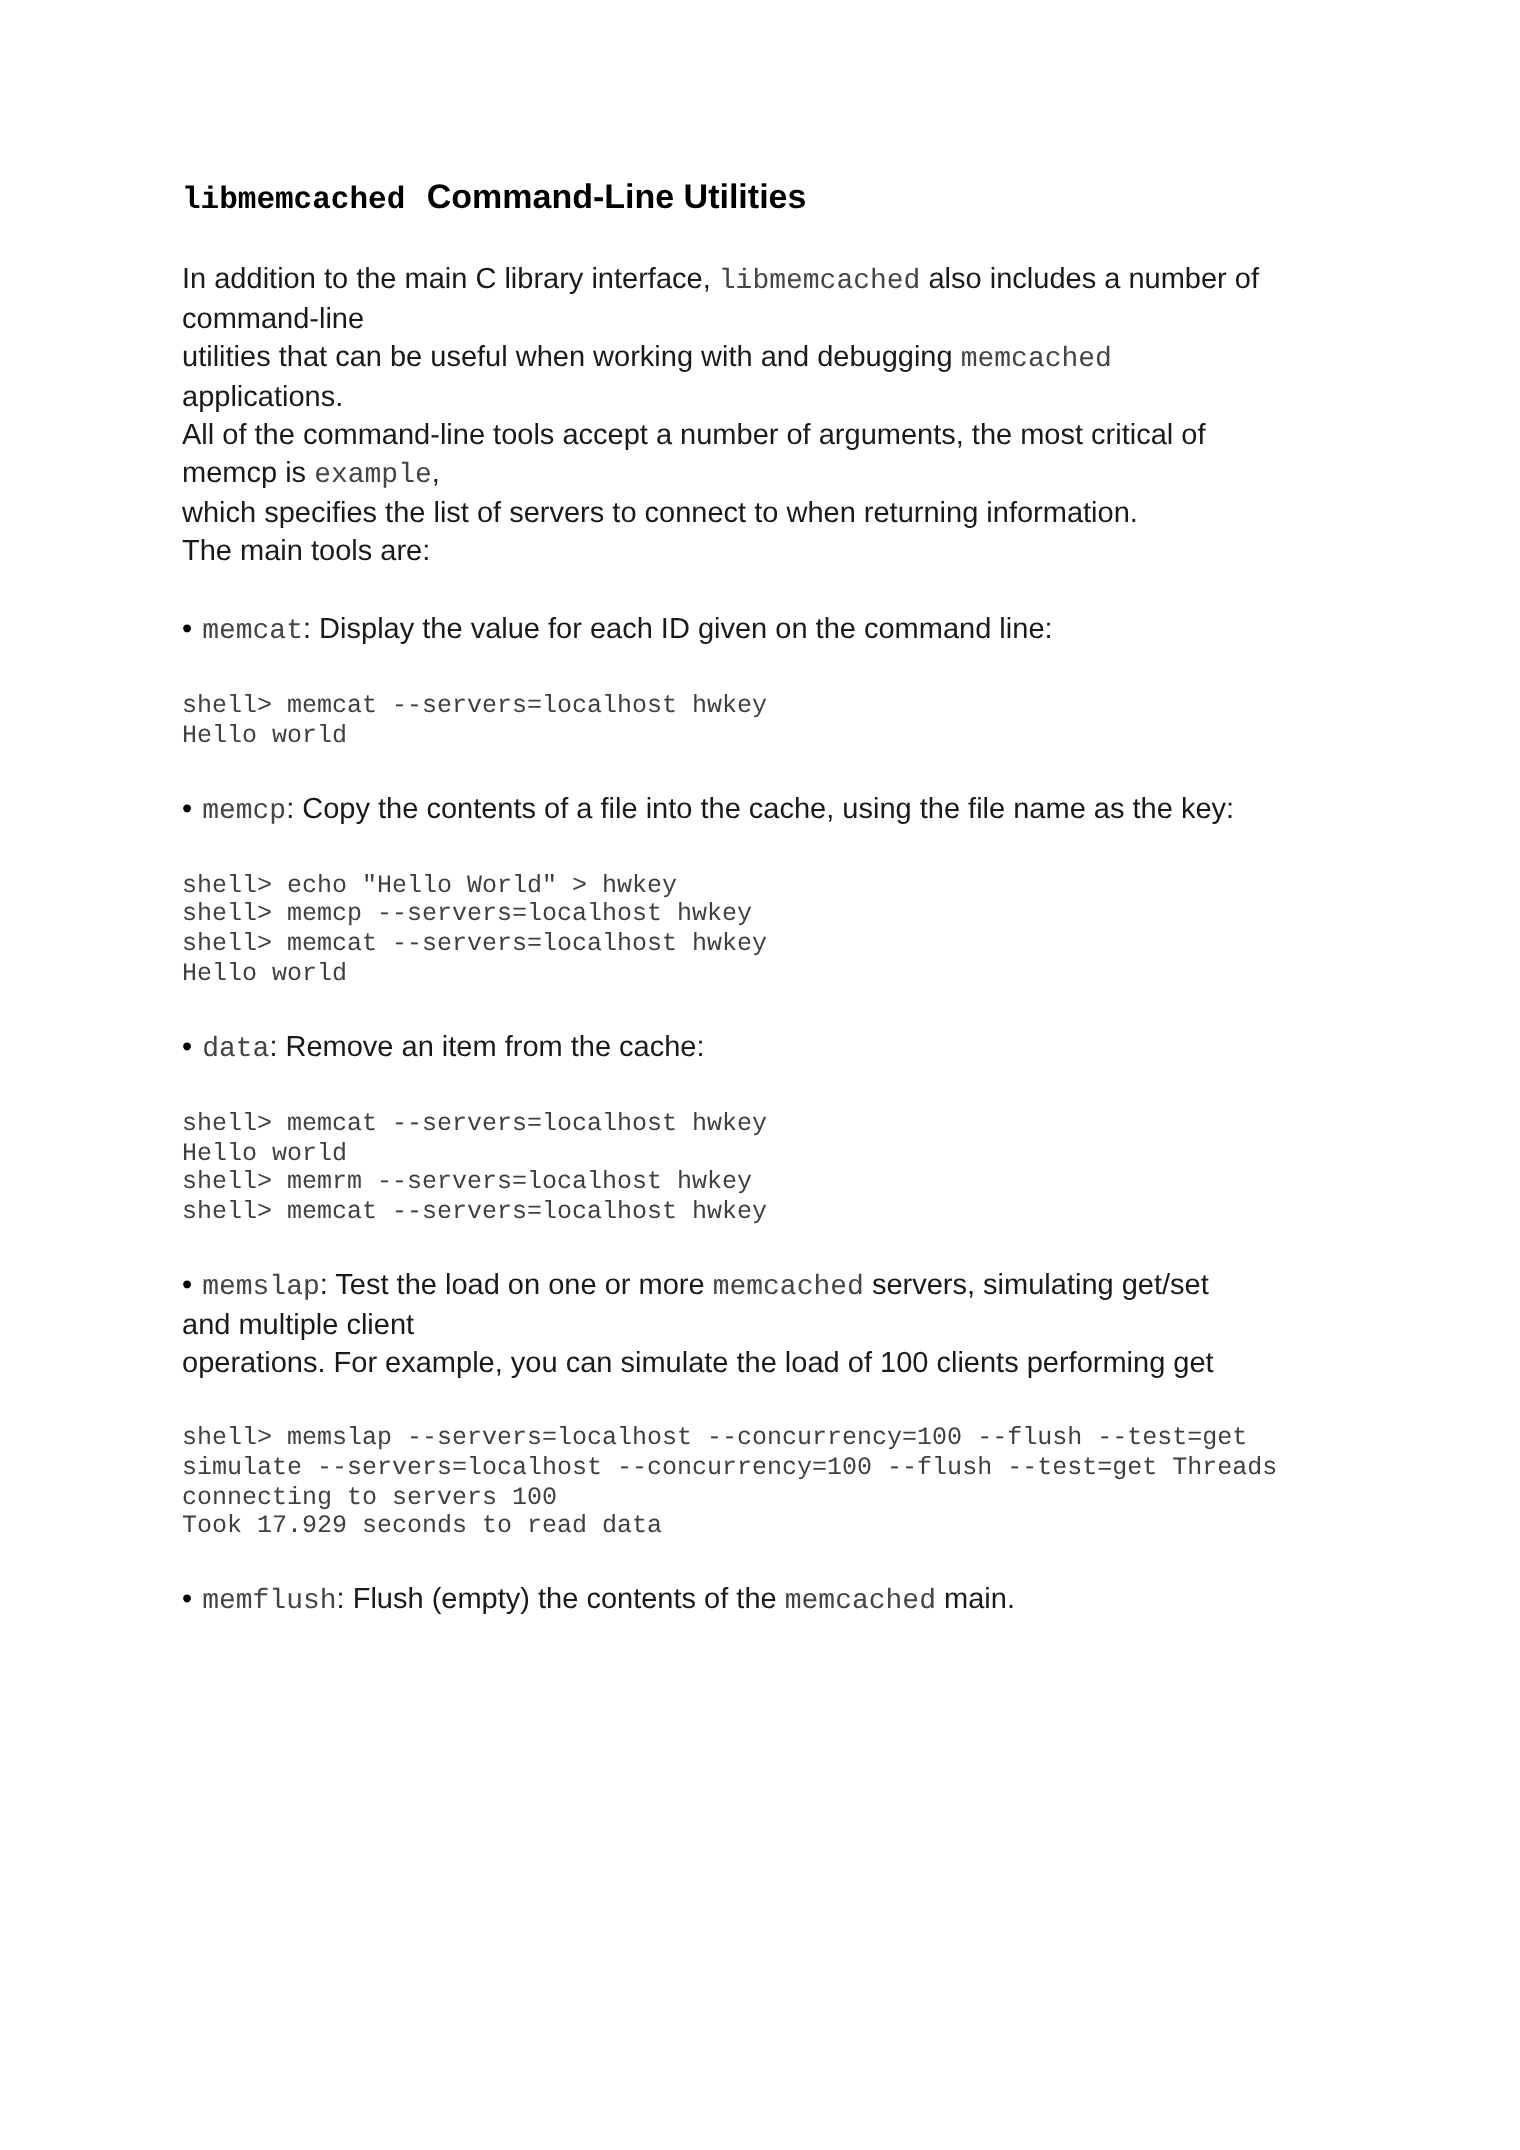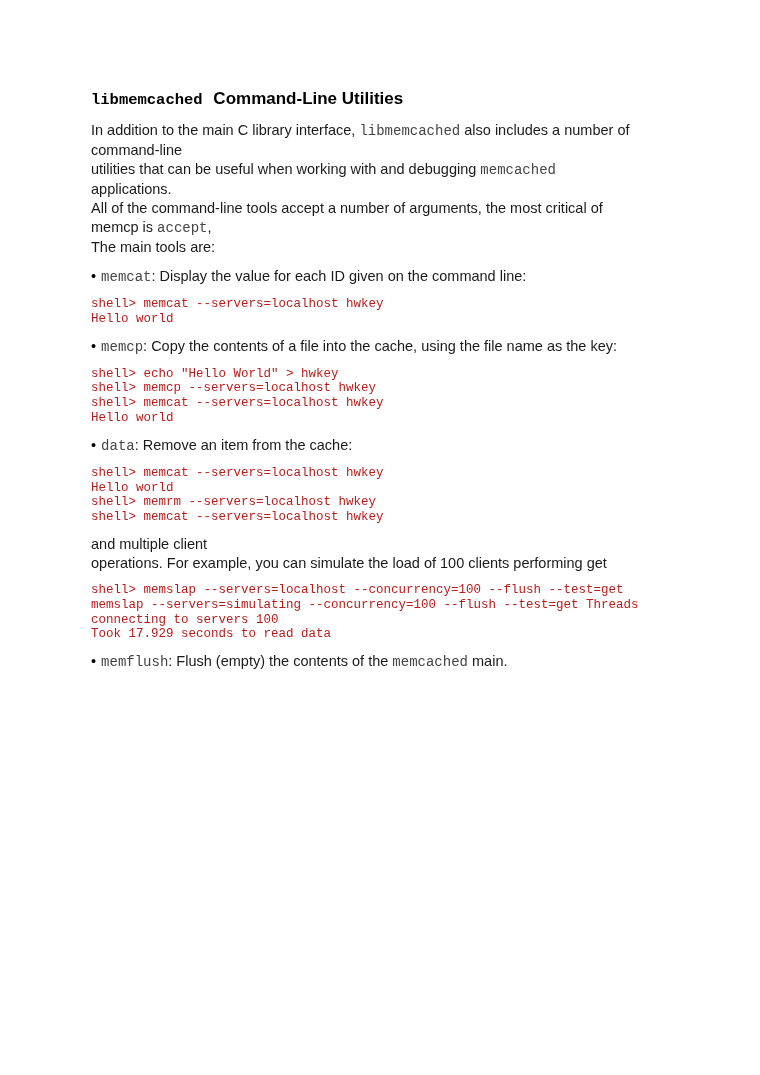--- a/index.html
+++ b/index.html
@@ -30,21 +30,21 @@
     color: #000000;
   }
   .heading .code {
     font-family: "Liberation Mono", monospace;
     font-weight: bold;
     font-size: 15.5px;
     color: #000000;
     margin-right: 6px;
   }
   .para {
-    margin: 10px 0;
+    margin: 20px 0;
   }
   .line {
     font-family: "Liberation Sans", sans-serif;
     font-size: 14.5px;
     line-height: 19px;
     white-space: nowrap;
     color: #1a1a1a;
   }
   .text {
     font-family: "Liberation Sans", sans-serif;
@@ -60,36 +60,37 @@
     color: #000000;
   }
   .codeblock {
     margin: 1px 0 2px 0;
   }
   .codeline {
     font-family: "Liberation Mono", monospace;
     font-size: 12.5px;
     line-height: 14.8px;
     white-space: pre;
-    color: #b91c1c;
+    color: #404040;
   }
 </style>
 </head>
 <body>
 
 <div class="page">
   <div id="doc">
       <div class="heading"><span class="code">libmemcached</span><span class="text"> Command-Line Utilities</span></div>
       <div class="para">
         <div class="line"><span class="text">In addition to the main C library interface, </span><span class="code">libmemcached</span><span class="text"> also includes a number of</span></div>
         <div class="line"><span class="text">command-line</span></div>
         <div class="line"><span class="text">utilities that can be useful when working with and debugging </span><span class="code">memcached</span></div>
         <div class="line"><span class="text">applications.</span></div>
         <div class="line"><span class="text">All of the command-line tools accept a number of arguments, the most critical of</span></div>
-        <div class="line"><span class="text">memcp is </span><span class="code">accept</span><span class="text">,</span></div>
+        <div class="line"><span class="text">memcp is </span><span class="code">example</span><span class="text">,</span></div>
+        <div class="line"><span class="text">which specifies the list of servers to connect to when returning information.</span></div>
         <div class="line"><span class="text">The main tools are:</span></div>
       </div>
       <div class="para">
         <div class="line"><span class="bullet">•</span><span class="code">memcat</span><span class="text">: Display the value for each ID given on the command line:</span></div>
       </div>
       <div class="codeblock">
         <div class="codeline">shell&gt; memcat --servers=localhost hwkey</div>
         <div class="codeline">Hello world</div>
       </div>
       <div class="para">
@@ -104,26 +105,27 @@
       <div class="para">
         <div class="line"><span class="bullet">•</span><span class="code">data</span><span class="text">: Remove an item from the cache:</span></div>
       </div>
       <div class="codeblock">
         <div class="codeline">shell&gt; memcat --servers=localhost hwkey</div>
         <div class="codeline">Hello world</div>
         <div class="codeline">shell&gt; memrm --servers=localhost hwkey</div>
         <div class="codeline">shell&gt; memcat --servers=localhost hwkey</div>
       </div>
       <div class="para">
+        <div class="line"><span class="bullet">•</span><span class="code">memslap</span><span class="text">: Test the load on one or more </span><span class="code">memcached</span><span class="text"> servers, simulating get/set</span></div>
         <div class="line"><span class="text">and multiple client</span></div>
         <div class="line"><span class="text">operations. For example, you can simulate the load of 100 clients performing get</span></div>
       </div>
       <div class="codeblock">
         <div class="codeline">shell&gt; memslap --servers=localhost --concurrency=100 --flush --test=get</div>
-        <div class="codeline">memslap --servers=simulating --concurrency=100 --flush --test=get Threads</div>
+        <div class="codeline">simulate --servers=localhost --concurrency=100 --flush --test=get Threads</div>
         <div class="codeline">connecting to servers 100</div>
         <div class="codeline">Took 17.929 seconds to read data</div>
       </div>
       <div class="para">
         <div class="line"><span class="bullet">•</span><span class="code">memflush</span><span class="text">: Flush (empty) the contents of the </span><span class="code">memcached</span><span class="text"> main.</span></div>
       </div>
     </div>
 </div>
 
 </body></html>

